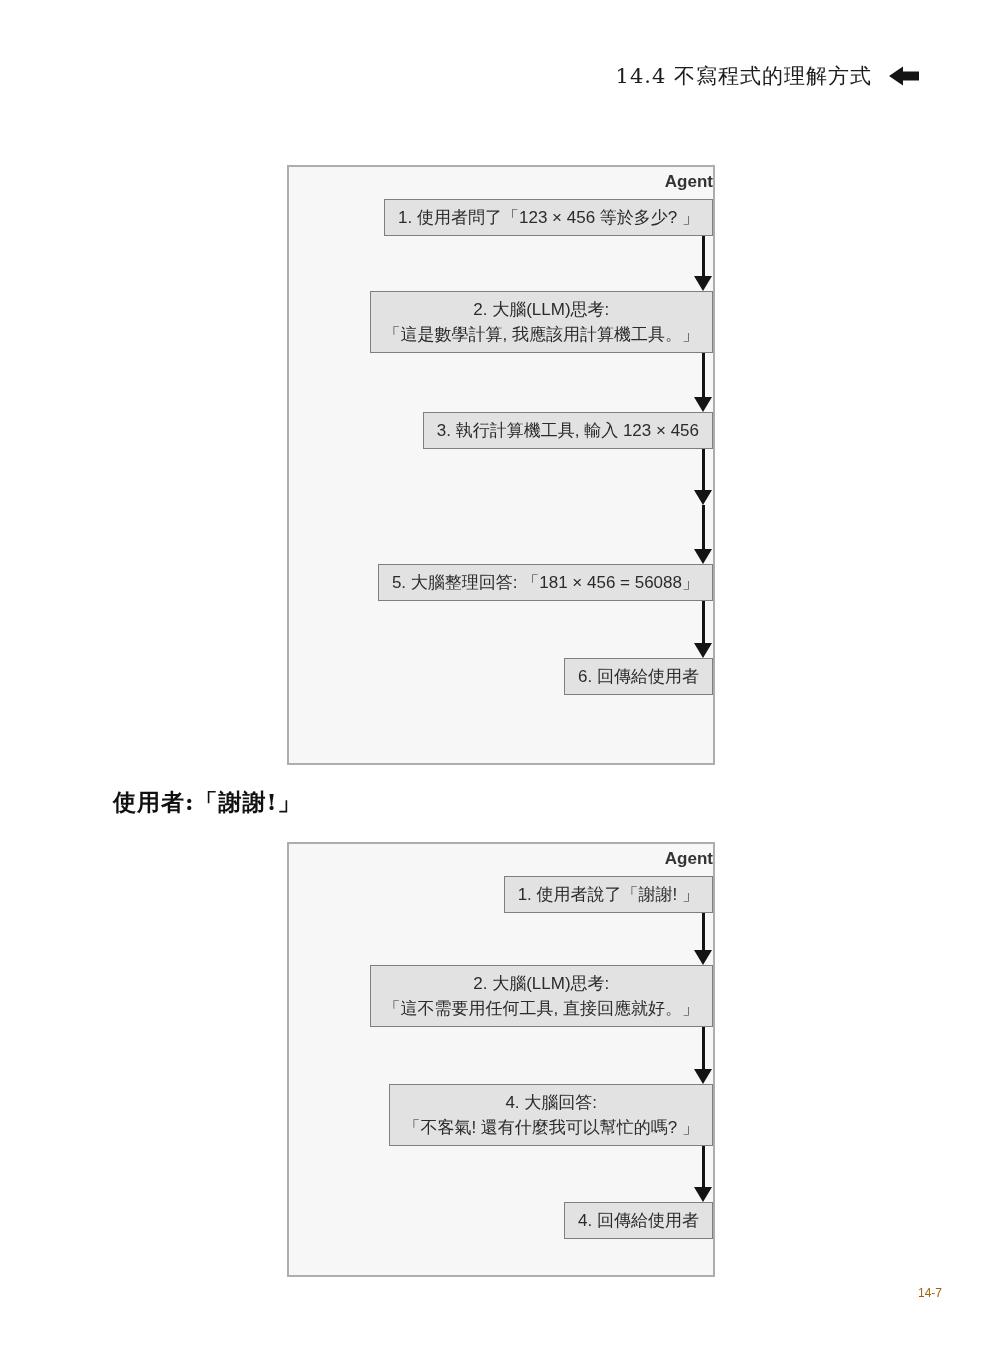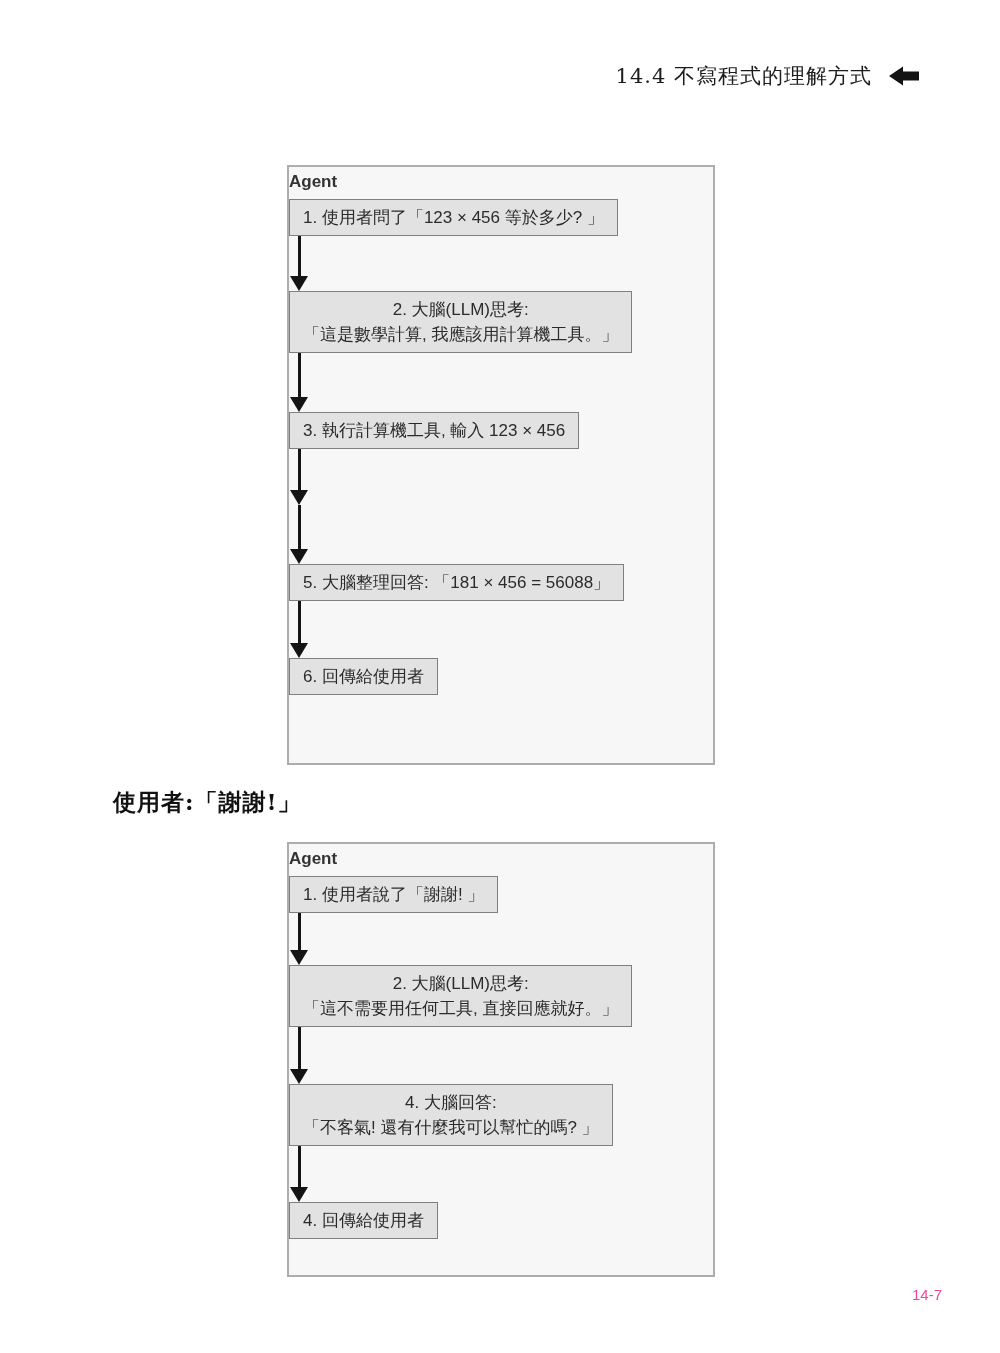--- a/index.html
+++ b/index.html
@@ -20,21 +20,21 @@
     font-size:21px; color:#1c1c1c; letter-spacing:1px;
   }
   .header svg { display:block; }
 
   
   .panel {
     position:absolute; left:287px; width:428px;
     background:#f7f7f7;
     border:2px solid #adadad;
     box-sizing:border-box;
-    display:flex; flex-direction:column; align-items:flex-start;
+    display:flex; flex-direction:column; align-items:flex-end;
   }
   .panel-title {
     margin-top:4px;
     font-size:17px; line-height:22px;
     font-weight:bold; color:#333333;
   }
   .node {
     margin-top:0;
     background:#e2e2e2;
     border:1.5px solid #7f7f7f;
@@ -66,21 +66,21 @@
   .note {
     position:absolute; left:113px; top:787px;
     font-family:"DejaVu Serif", serif;
     font-size:23px; font-weight:bold; color:#111111;
     letter-spacing:1px;
   }
 
   
   .pagenum {
     position:absolute; right:58px; top:1286px;
-    font-size:15px; color:#ec4899;
+    font-size:12px; color:#a16207;
   }
 </style>
 </head>
 <body>
 
 <div class="header">
   <span>14.4 不寫程式的理解方式</span>
   <span>
     <svg width="34" height="22" viewBox="0 0 34 22">
       <path d="M1 11 L15 1.5 L15 6.5 L31 6.5 L31 15.5 L15 15.5 L15 20.5 Z" fill="#141414"></path>

